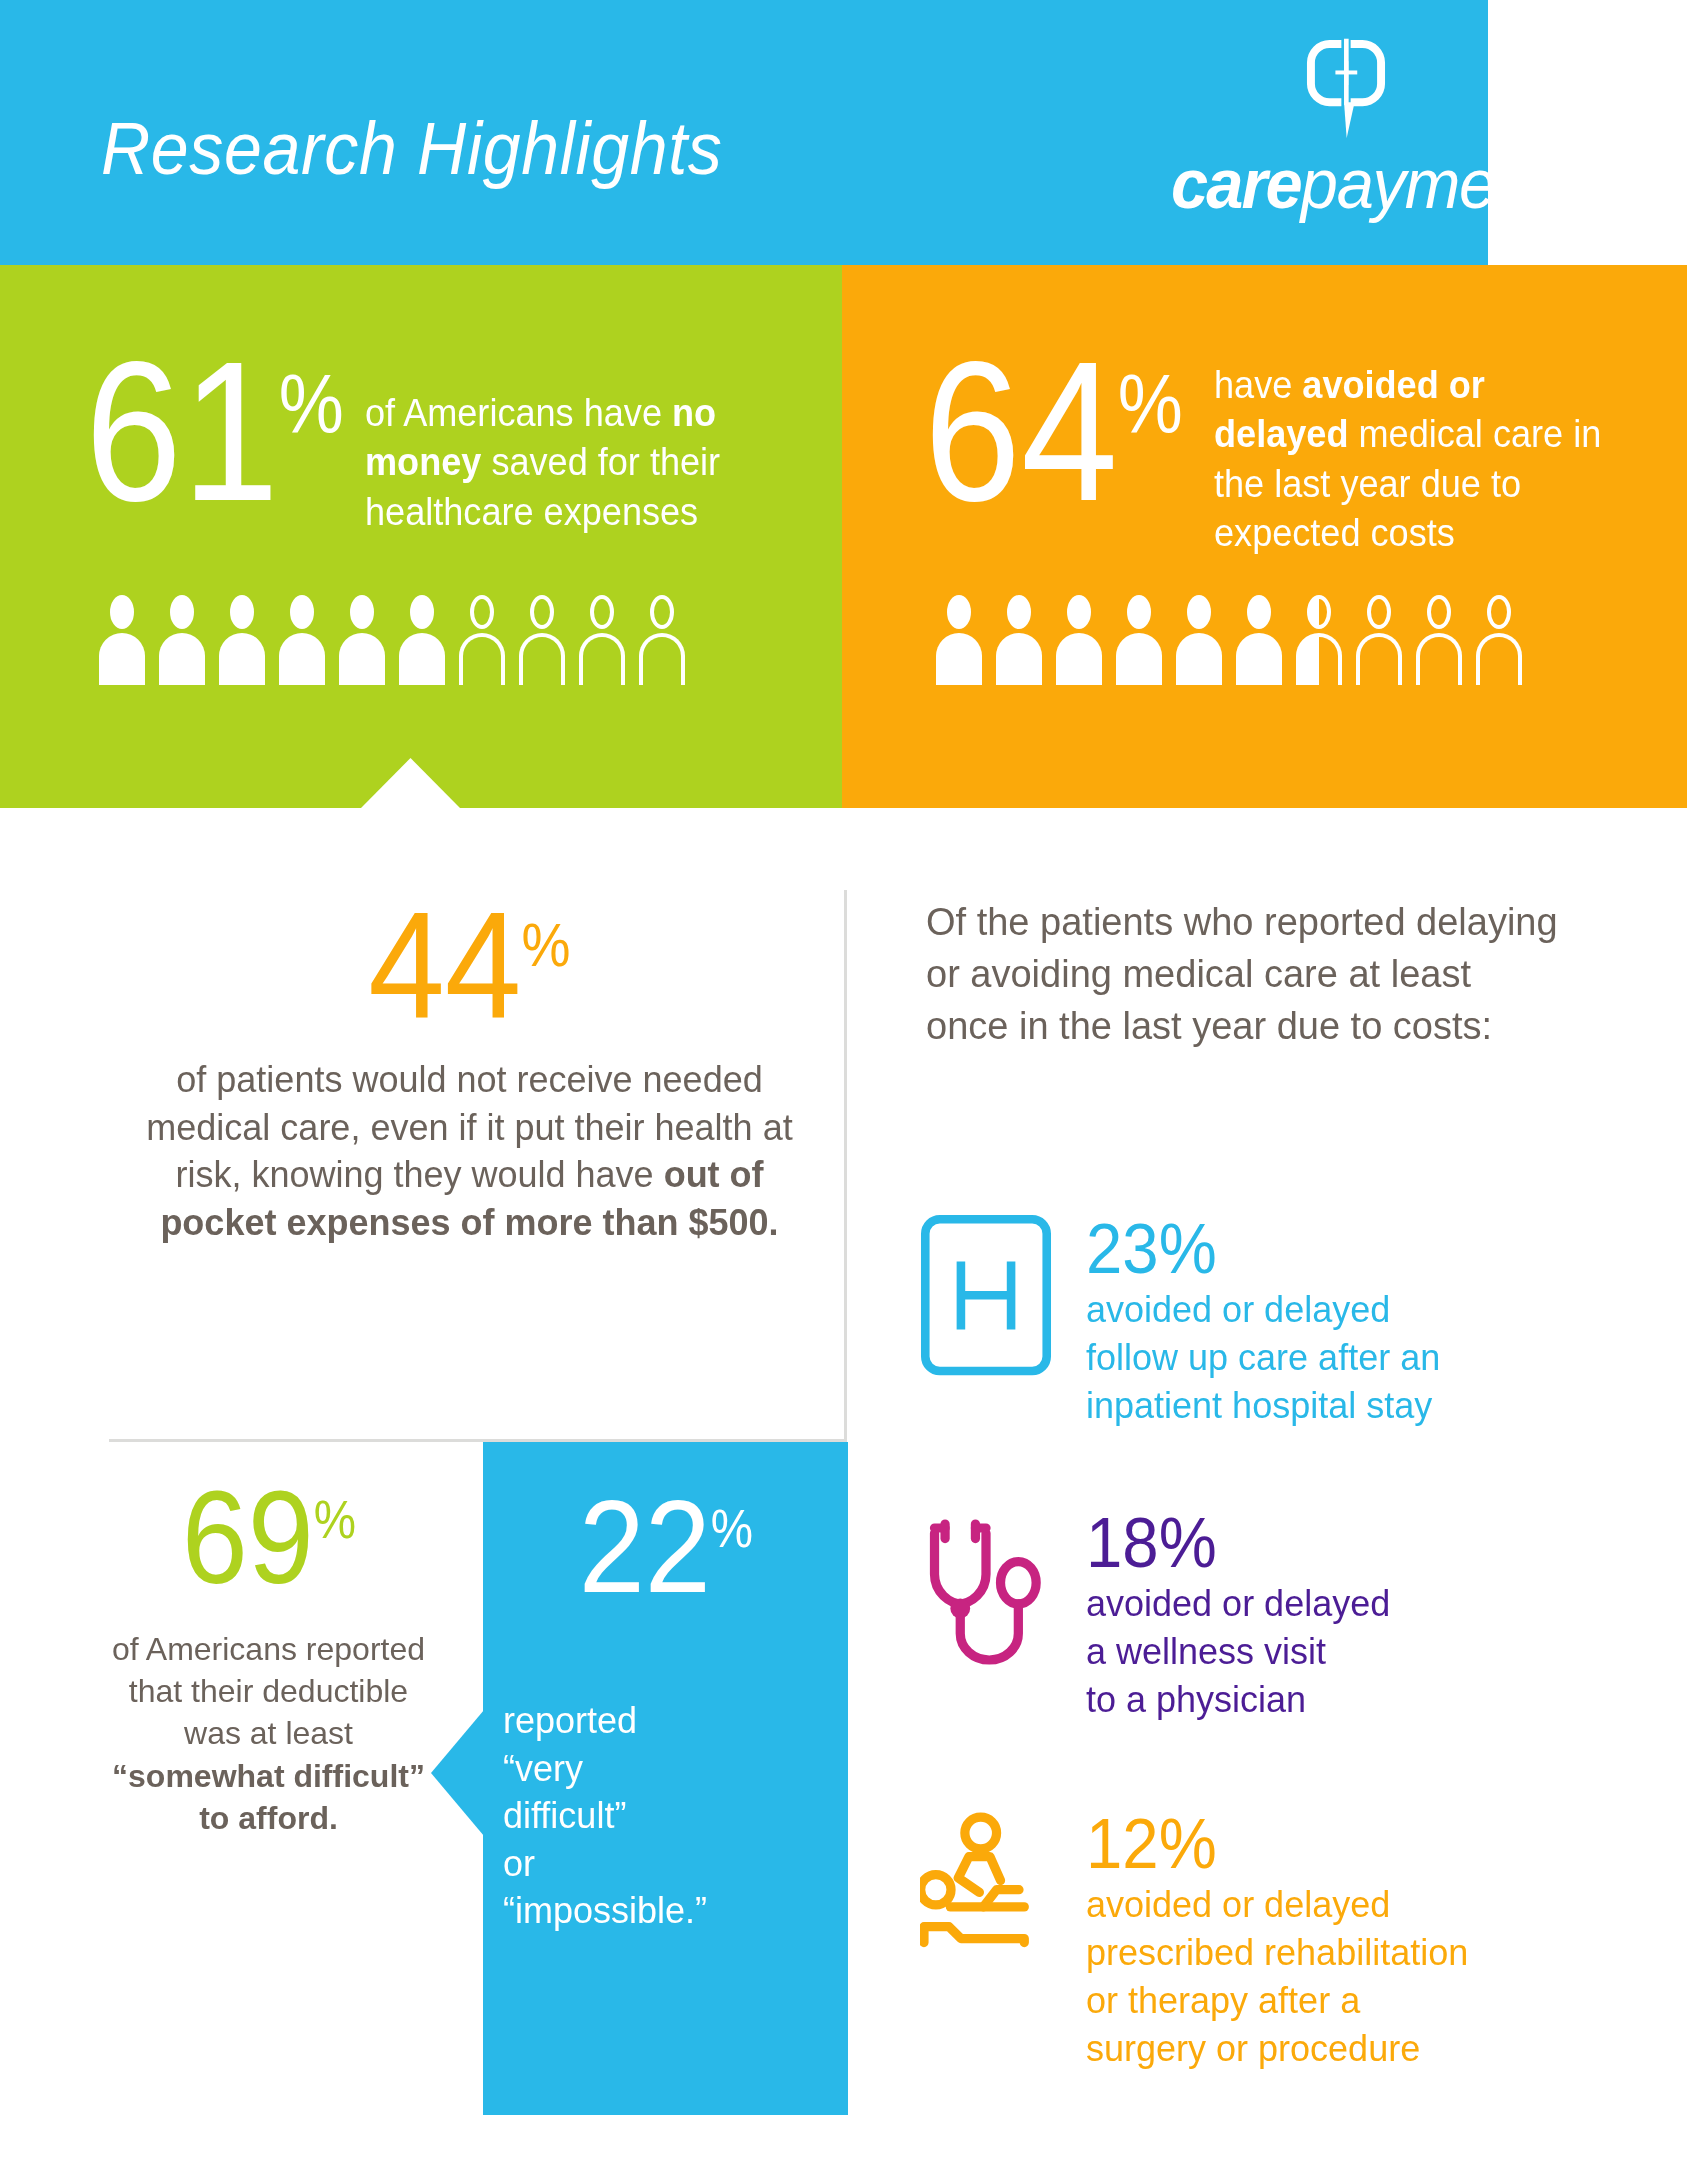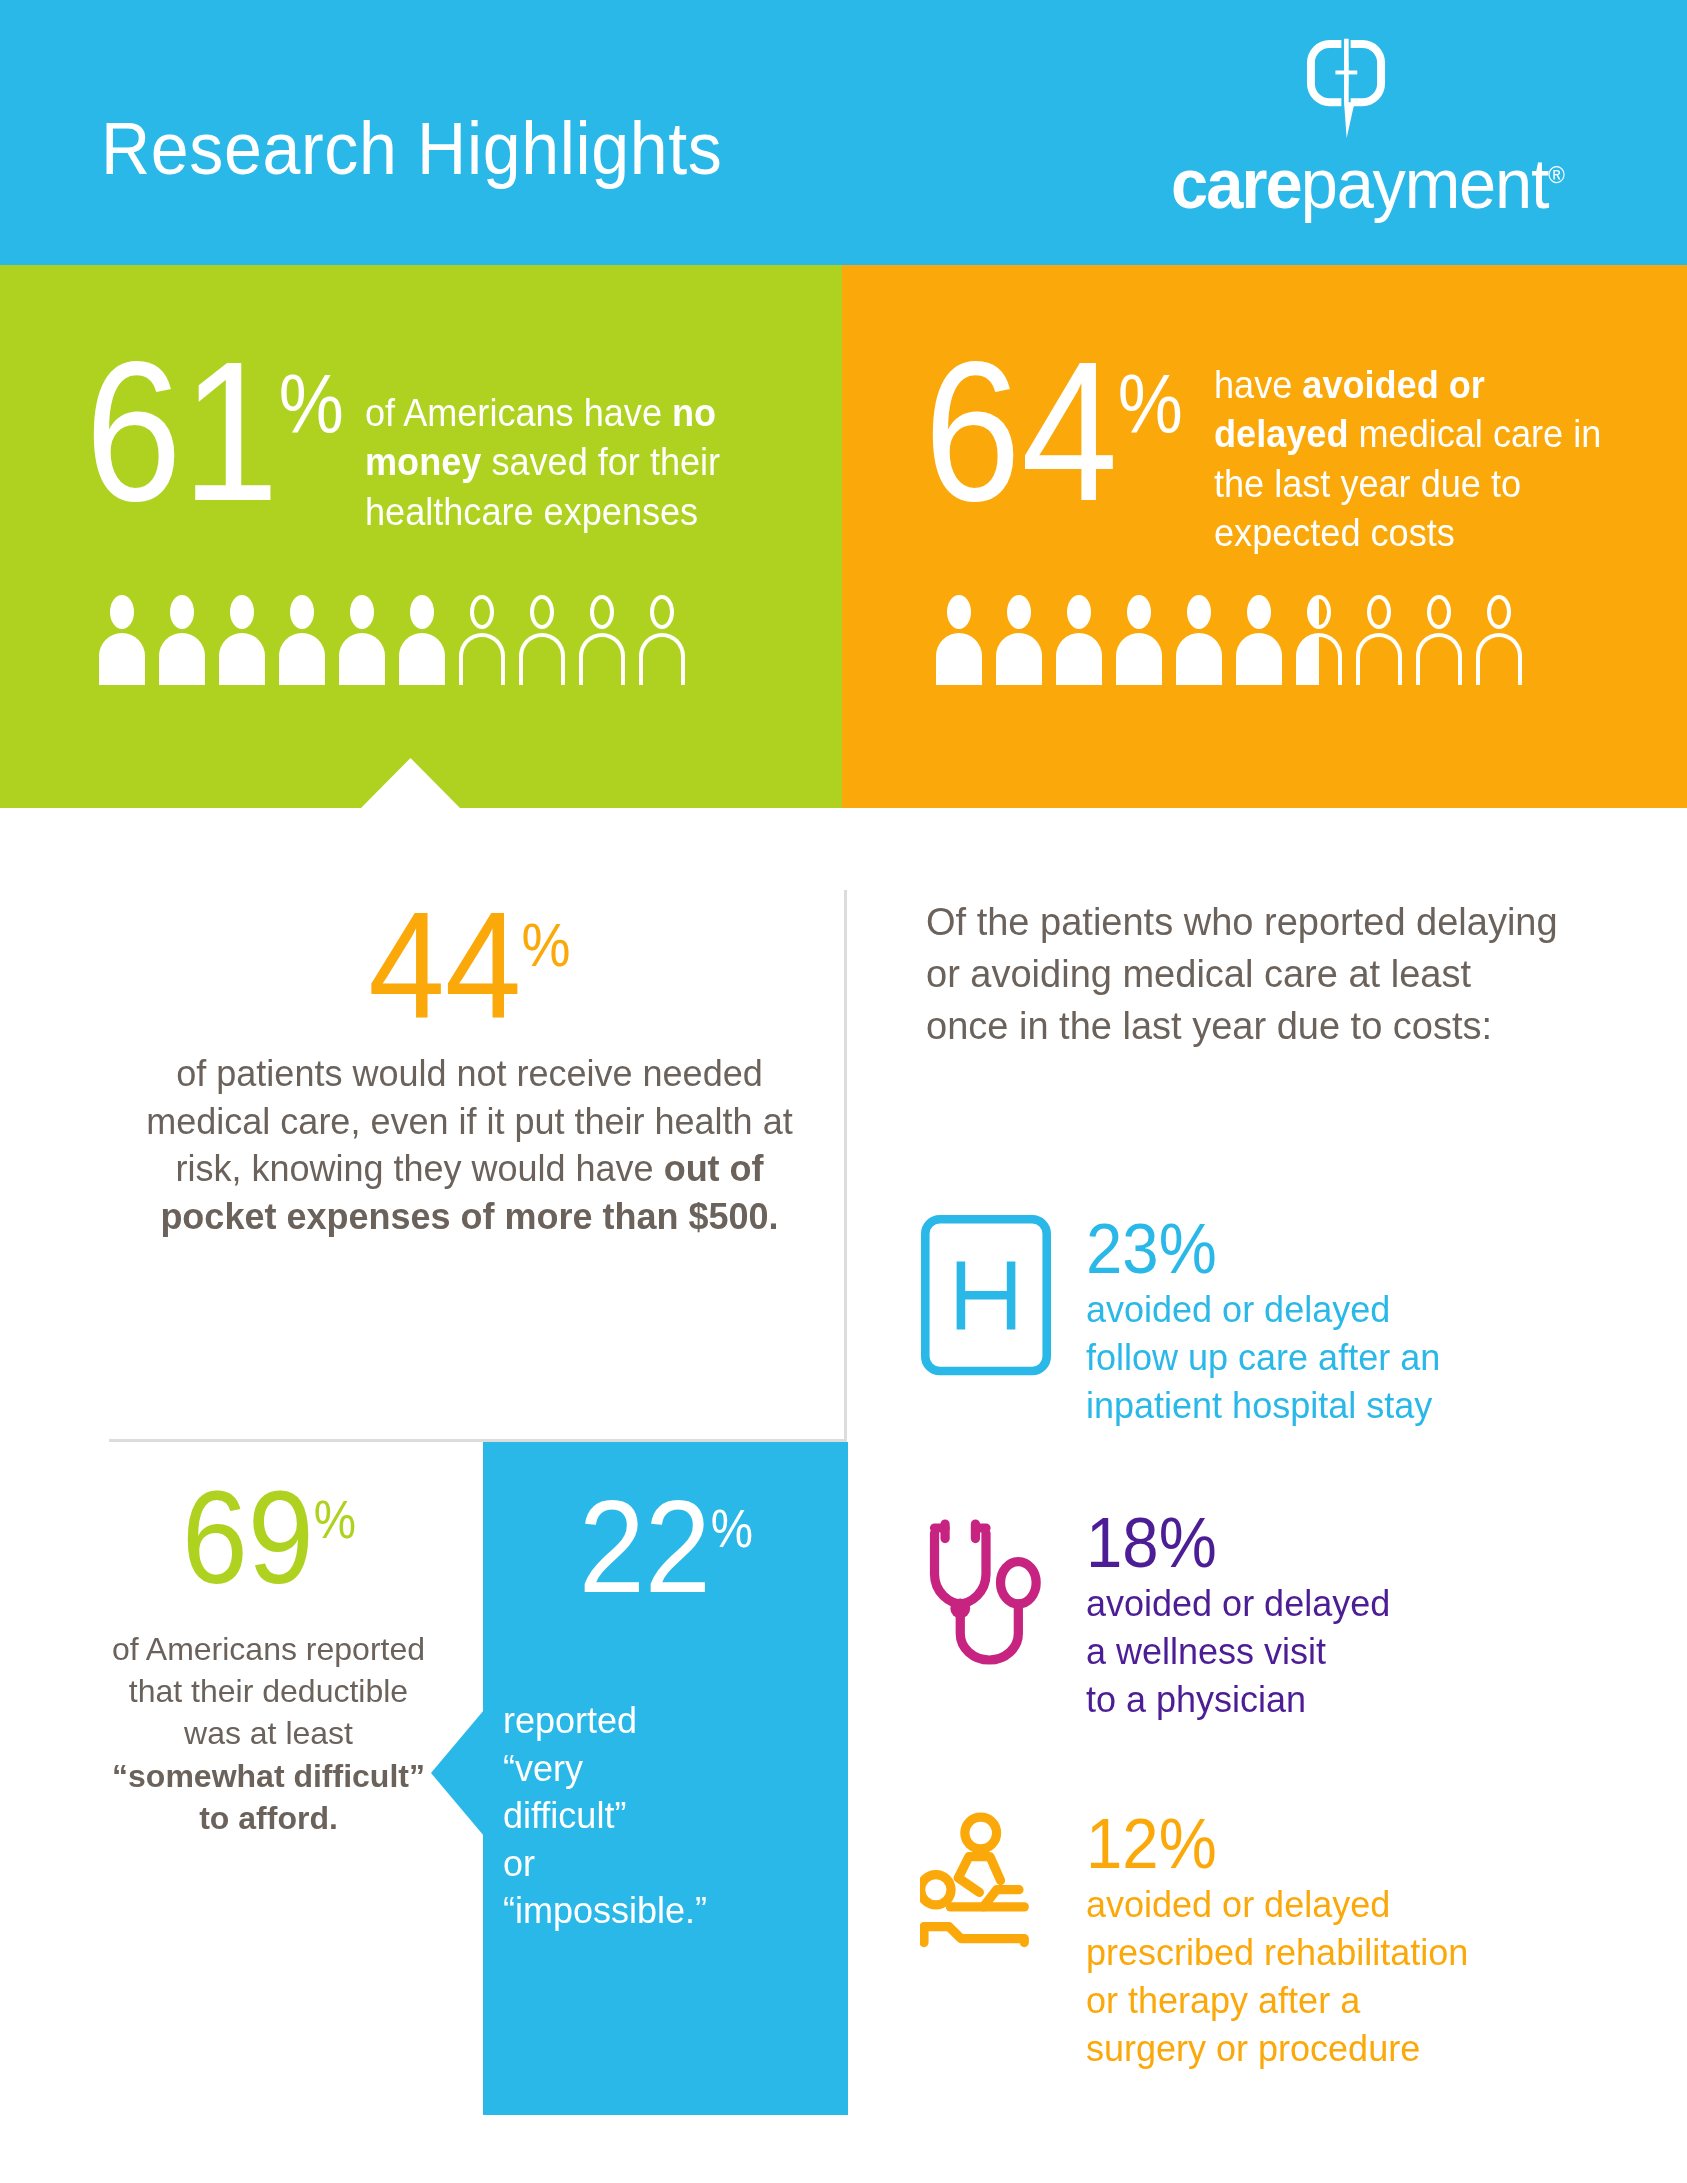--- a/index.html
+++ b/index.html
@@ -3,22 +3,22 @@
 <meta charset="utf-8">
 <style>
   * { margin:0; padding:0; box-sizing:border-box; }
   html,body { width:1687px; height:2183px; background:#ffffff;
     font-family:"Liberation Sans", sans-serif; }
 
   
   .page { position:relative; width:1687px; height:2183px; overflow:hidden; background:#fff; }
 
   
-  .header { position:absolute; left:0; top:0; width:1687px; height:265px;
-            background:#29b8e8; }
+  .header { position:absolute; left:0; top:0; width:1488px; height:265px;
+            background:#29b8e8;font-style:italic; }
   .header-title { position:absolute; left:101px; top:112px;
     font-size:74px; font-weight:300; color:#fff; letter-spacing:0.7px;
     transform:scaleX(0.92); transform-origin:left center; line-height:1; }
 
   .logo { position:absolute; left:1171px; top:36px; width:430px; height:192px; }
   .logo-mark { position:absolute; left:132px; top:0px; width:86px; height:106px; }
   .logo-word { position:absolute; left:0px; top:112px; width:430px;
      font-size:71px; color:#fff; line-height:1;
      transform:scaleX(0.94); transform-origin:left top; white-space:nowrap; }
   .logo-word .b { font-weight:700; letter-spacing:-2px; }
@@ -76,21 +76,21 @@
   .vdiv { position:absolute; left:844px; top:890px; width:3.3px; height:550px;
      background:#dcdcda; }
   .hdiv { position:absolute; left:109px; top:1439px; width:738px; height:3.3px;
      background:#dcdcda; }
 
   .stat44 { position:absolute; left:119px; top:896px; width:701px;
      text-align:center; }
   .stat44 .n { font-size:153px; color:#fba90a; font-weight:300; line-height:0.9;
      display:inline-block; transform:scaleX(0.9); }
   .stat44 .n .pct { font-size:0.40em; vertical-align:super; }
-  .stat44 .t { margin-top:16px; font-size:36px; line-height:1.33; color:#6b625b;
+  .stat44 .t { margin-top:22px; font-size:36px; line-height:1.33; color:#6b625b;
      font-weight:300; }
   .stat44 .t b { font-weight:700; }
 
   .stat69 { position:absolute; left:103px; top:1479px; width:331px;
      text-align:center; }
   .stat69 .n { font-size:132px; color:#aed21f; font-weight:300; line-height:0.9;
      display:inline-block; transform:scaleX(0.9); }
   .stat69 .n .pct { font-size:0.40em; vertical-align:super; }
   .stat69 .t { margin-top:30px; font-size:32px; line-height:1.32; color:#6b625b;
      font-weight:300; }

